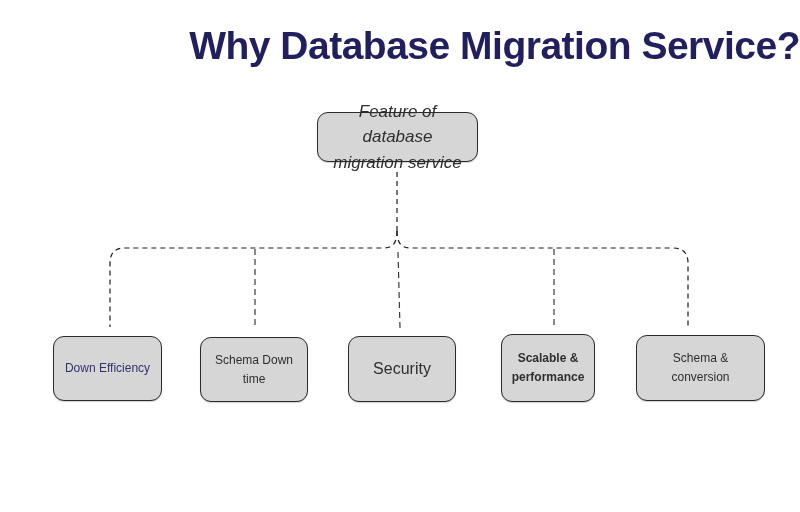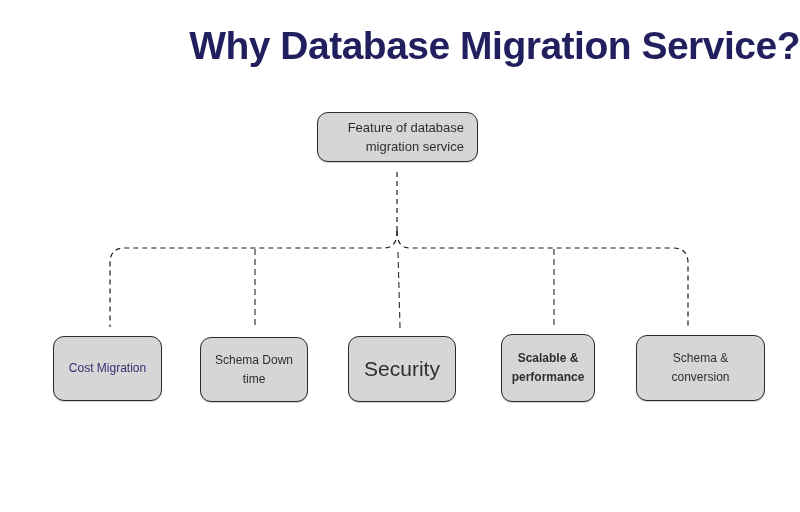--- a/index.html
+++ b/index.html
@@ -63,26 +63,27 @@
     justify-content: center;
     text-align: center;
     color: var(--node-text-color);
     font-size: 12px;
     line-height: 1.55;
     padding: 4px 8px;
     box-shadow: 0 1px 1px rgba(0,0,0,0.18);
   }
   .node.root {
     justify-content: flex-start;
-    text-align: right;
+    text-align: center;
     padding: 4px 13px;
-    font-size: 13px;
+    font-size: 17px;
     line-height: 1.5;
+    font-style: italic;
   }
-  .node.security { font-size: 21px; }
+  .node.security { font-size: 16px; }
   .node.highlight { color: var(--highlight-text-color); }
 
   .n-root      { left: 317px; top: 112px; width: 161px; height: 50px; }
   .n-cost      { left:  53px; top: 336px; width: 109px; height: 65px; }
   .n-reduced   { left: 200px; top: 337px; width: 108px; height: 65px; }
   .n-security  { left: 348px; top: 336px; width: 108px; height: 66px; }
   .n-scalable  { left: 501px; top: 334px; width: 94px; height: 68px; font-weight: bold; }
   .n-schema    { left: 636px; top: 335px; width: 129px; height: 66px; }
 </style>
 </head>
@@ -110,21 +111,21 @@
     <path class="drop" d="M 398 252 L 400 328" marker-end="url(#arrow)"></path>
 
     <path class="drop" d="M 554 249 L 554 328" marker-end="url(#arrow)"></path>
   </svg>
 
   <div class="node root n-root">
     <span>Feature of database migration service</span>
   </div>
 
   <div class="node highlight n-cost">
-    <span>Cost Migration</span>
+    <span>Down Efficiency</span>
   </div>
 
   <div class="node n-reduced">
     <span>Schema Down time</span>
   </div>
 
   <div class="node security n-security">
     <span>Security</span>
   </div>
 

